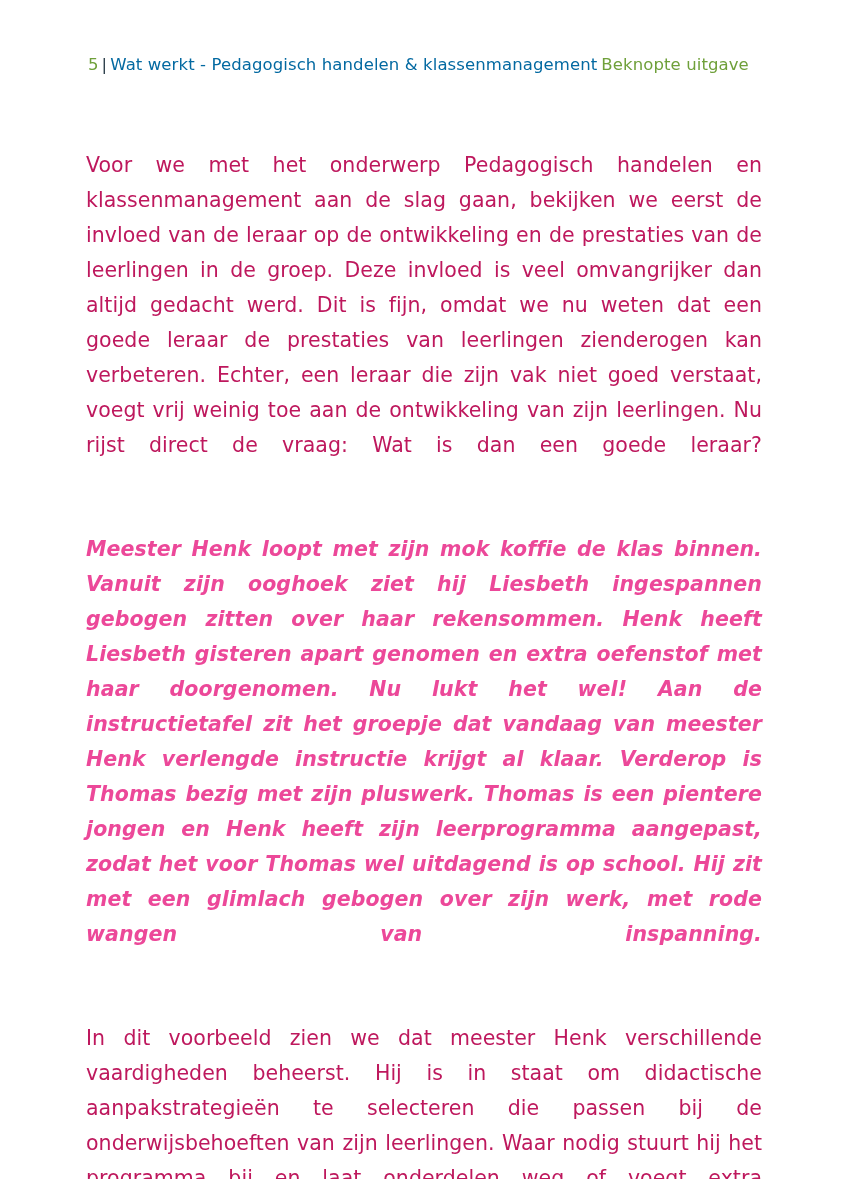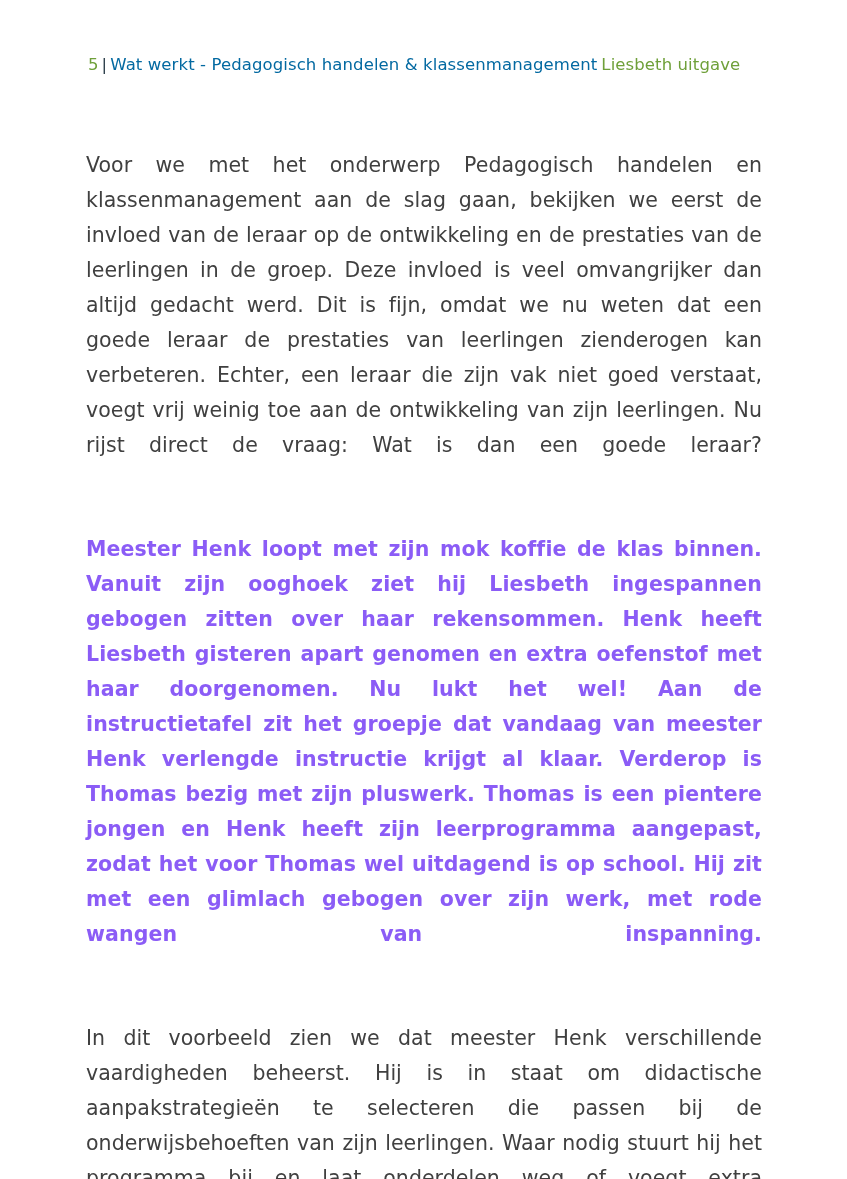--- a/index.html
+++ b/index.html
@@ -53,33 +53,34 @@
     position: absolute;
     left: 86px;
     top: 148px;
     width: 676px;
   }
 
   p {
     margin: 0;
     font-size: 20.5px;
     line-height: 35px;
-    color: #404040;
+    color: #be185d;
     text-align: justify;
     letter-spacing: 0.05px;
   }
 
   p.para-1 {
     text-align: justify;
     word-spacing: 0.5px;
   }
 
   p.para-anecdote {
+    font-style: italic;
     font-weight: 600;
-    color: #8b5cf6;
+    color: #ec4899;
     margin-top: 34px;
     text-align: justify;
     letter-spacing: 0.1px;
   }
 
   p.para-3 {
     margin-top: 34px;
     text-align: justify;
   }
 
@@ -89,21 +90,21 @@
     display: inline-block;
     width: 100%;
   }
 </style>
 </head>
 <body>
 
 <div class="page">
 
   <div class="header">
-    <span class="page-number">5</span><span class="sep">|</span><span class="book-title">Wat werkt - Pedagogisch handelen &amp; klassenmanagement</span><span class="edition">Liesbeth uitgave</span>
+    <span class="page-number">5</span><span class="sep">|</span><span class="book-title">Wat werkt - Pedagogisch handelen &amp; klassenmanagement</span><span class="edition">Beknopte uitgave</span>
   </div>
 
   <div class="content">
     <p class="para-1">Voor we met het onderwerp Pedagogisch handelen en klassenmanagement aan de slag gaan, bekijken we eerst de invloed van de leraar op de ontwikkeling en de prestaties van de leerlingen in de groep. Deze invloed is veel omvangrijker dan altijd gedacht werd. Dit is fijn, omdat we nu weten dat een goede leraar de prestaties van leerlingen zienderogen kan verbeteren. Echter, een leraar die zijn vak niet goed verstaat, voegt vrij weinig toe aan de ontwikkeling van zijn leerlingen. Nu rijst direct de vraag: Wat is dan een goede leraar?</p>
     <p class="para-anecdote">Meester Henk loopt met zijn mok koffie de klas binnen. Vanuit zijn ooghoek ziet hij Liesbeth ingespannen gebogen zitten over haar rekensommen. Henk heeft Liesbeth gisteren apart genomen en extra oefenstof met haar doorgenomen. Nu lukt het wel! Aan de instructietafel zit het groepje dat vandaag van meester Henk verlengde instructie krijgt al klaar. Verderop is Thomas bezig met zijn pluswerk. Thomas is een pientere jongen en Henk heeft zijn leerprogramma aangepast, zodat het voor Thomas wel uitdagend is op school. Hij zit met een glimlach gebogen over zijn werk, met rode wangen van inspanning.</p>
     <p class="para-3">In dit voorbeeld zien we dat meester Henk verschillende vaardigheden beheerst. Hij is in staat om didactische aanpakstrategieën te selecteren die passen bij de onderwijsbehoeften van zijn leerlingen. Waar nodig stuurt hij het programma bij en laat onderdelen weg of voegt extra onderdelen toe. Het lokaal bij meester Henk is zo ingericht, dat hij</p>
   </div>
 
 </div>
 

